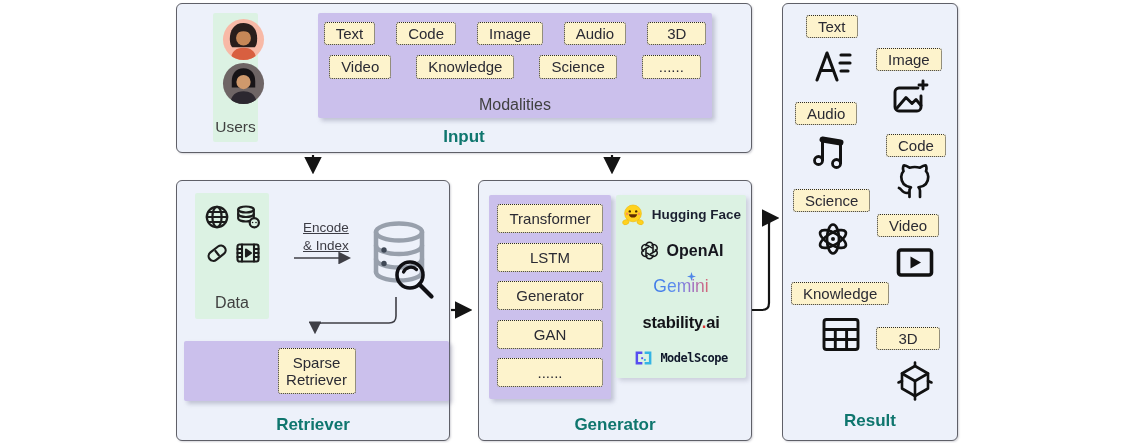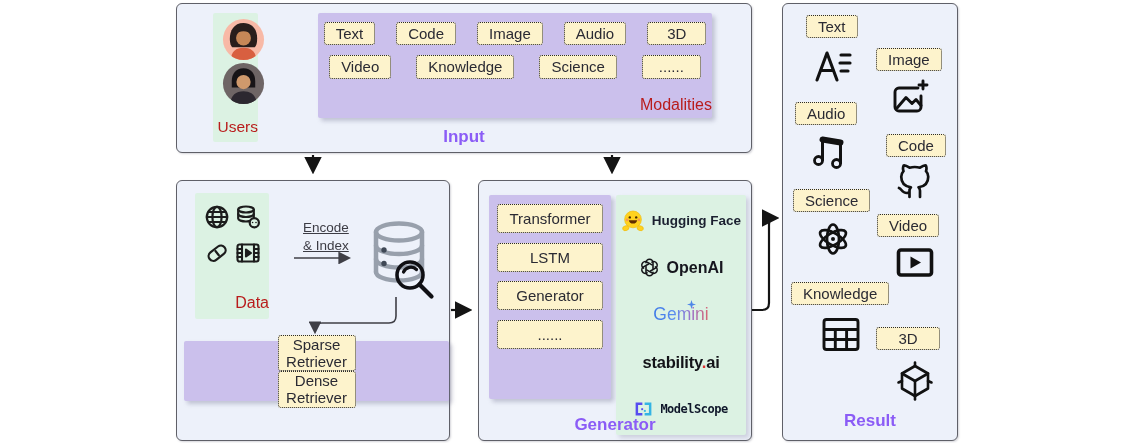--- a/index.html
+++ b/index.html
@@ -14,23 +14,23 @@
   .green-box{position:absolute;background:#dcf2e3;border-radius:2px;}
   .purple-box{position:absolute;background:#cbc0ec;border-radius:2px;box-shadow:3px 3px 4px rgba(110,110,140,.35);}
   .green-col{position:absolute;background:#dcf2e3;border-radius:2px;box-shadow:3px 3px 4px rgba(110,110,140,.25);}
   .tag{
     background:#fdf3cc;border:1.6px dotted #2b2b2b;border-radius:3px;
     font-size:15px;color:#2a2a33;display:inline-flex;align-items:center;justify-content:center;
     padding:2px 11px;line-height:1.15;white-space:nowrap;box-sizing:border-box;
   }
   .abs{position:absolute;}
   .section-label{
-    position:absolute;left:0;right:0;text-align:center;font-weight:700;font-size:17px;color:#8b5cf6;
-  }
-  .small-label{position:absolute;left:0;right:0;text-align:right;font-size:15.5px;color:#b91c1c;}
+    position:absolute;left:0;right:0;text-align:center;font-weight:700;font-size:17px;color:#0f766e;
+  }
+  .small-label{position:absolute;left:0;right:0;text-align:center;font-size:15.5px;color:#404040;}
   .mod-row{display:flex;justify-content:center;align-items:center;}
   .ret-tag{
     background:#fdf3cc;border:1.6px dotted #2b2b2b;border-radius:3px;font-size:15px;color:#2a2a33;
     width:78px;height:46px;display:flex;align-items:center;justify-content:center;text-align:center;
     line-height:1.15;box-sizing:border-box;white-space:normal;
   }
   .gen-tag{
     background:#fdf3cc;border:1.6px dotted #2b2b2b;border-radius:3px;font-size:15px;color:#2a2a33;
     height:29px;display:flex;align-items:center;justify-content:center;box-sizing:border-box;flex:none;
   }
@@ -165,35 +165,36 @@
     </svg>
 
     <svg class="abs" style="left:215px;top:78px;" width="46" height="46" viewBox="0 0 46 46" fill="none" stroke="#101014" stroke-linecap="round">
       <circle cx="18" cy="16" r="13" stroke-width="3.6"></circle>
       <path d="M11.5,13 a8,8 0 0 1 13,-2.5" stroke-width="3.2"></path>
       <line x1="27.5" y1="25.5" x2="39.5" y2="37.5" stroke-width="4.2"></line>
     </svg>
 
     <div class="purple-box" style="left:7px;top:160px;width:265px;height:60px;display:flex;align-items:center;justify-content:center;gap:0;flex-direction:column;">
       <span class="ret-tag">Sparse Retriever</span>
-      <span class="ret-tag">Dense Retriever</span>
-    </div>
-
+    </div>
+
+    <div class="section-label" style="bottom:5px;">Retriever</div>
   </div>
 
   <div class="panel" style="left:478px;top:180px;width:272px;height:259px;">
 
     <div class="purple-box" style="left:10px;top:14px;width:122px;height:204px;display:flex;flex-direction:column;padding:9px 8px;gap:9.5px;box-sizing:border-box;">
       <span class="gen-tag">Transformer</span>
       <span class="gen-tag">LSTM</span>
       <span class="gen-tag">Generator</span>
+      <span class="gen-tag">GAN</span>
       <span class="gen-tag">......</span>
     </div>
 
-    <div class="green-col" style="left:137px;top:14px;width:130px;height:240px;display:flex;flex-direction:column;justify-content:space-around;padding:2px 0;box-sizing:border-box;">
+    <div class="green-col" style="left:137px;top:14px;width:130px;height:183px;display:flex;flex-direction:column;justify-content:space-around;padding:2px 0;box-sizing:border-box;">
       <div class="provider-row">
         <svg width="24" height="24" viewBox="0 0 30 30">
           <circle cx="15" cy="13" r="10.5" fill="#ffd21e" stroke="#f0b90b" stroke-width="0.8"></circle>
           <circle cx="11" cy="10.5" r="1.5" fill="#472b00"></circle>
           <circle cx="19" cy="10.5" r="1.5" fill="#472b00"></circle>
           <path d="M9.8,14 a5.3,5.3 0 0 0 10.4,0 Z" fill="#5f2b00"></path>
           <circle cx="7.6" cy="13.6" r="1.6" fill="#f78e5e" opacity="0.85"></circle>
           <circle cx="22.4" cy="13.6" r="1.6" fill="#f78e5e" opacity="0.85"></circle>
           <ellipse cx="6" cy="24" rx="4" ry="3" fill="#ffd21e" stroke="#f0b90b" stroke-width="0.8" transform="rotate(-18 6 24)"></ellipse>
           <ellipse cx="24" cy="24" rx="4" ry="3" fill="#ffd21e" stroke="#f0b90b" stroke-width="0.8" transform="rotate(18 24 24)"></ellipse>

